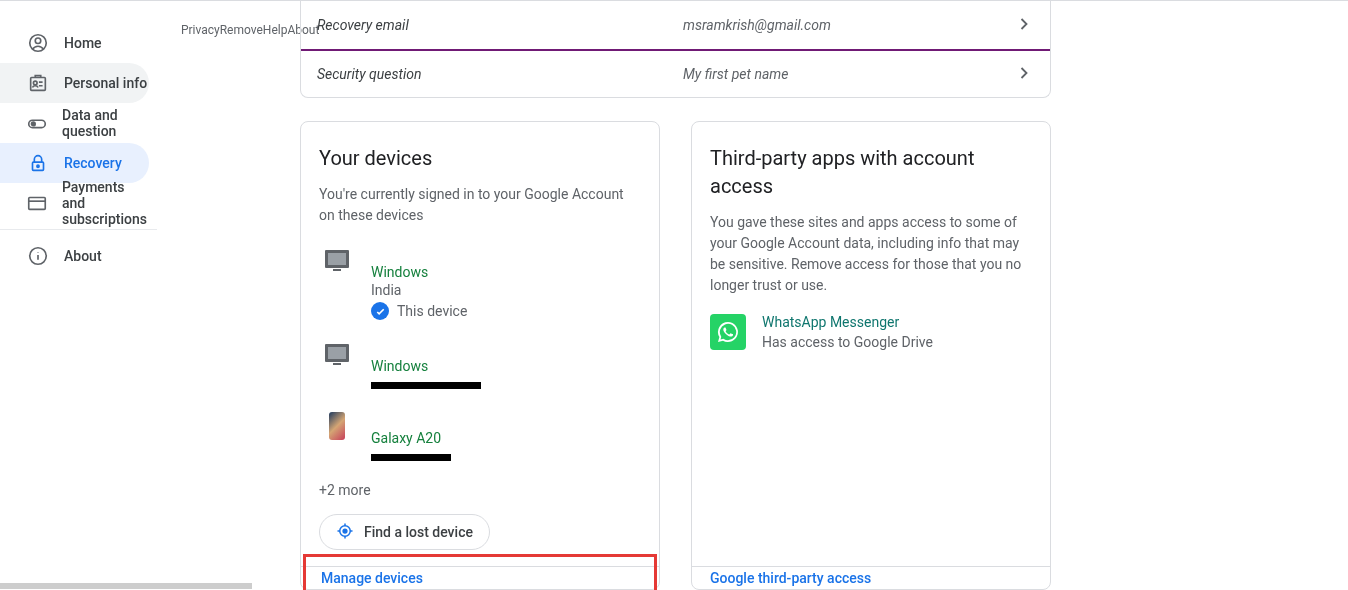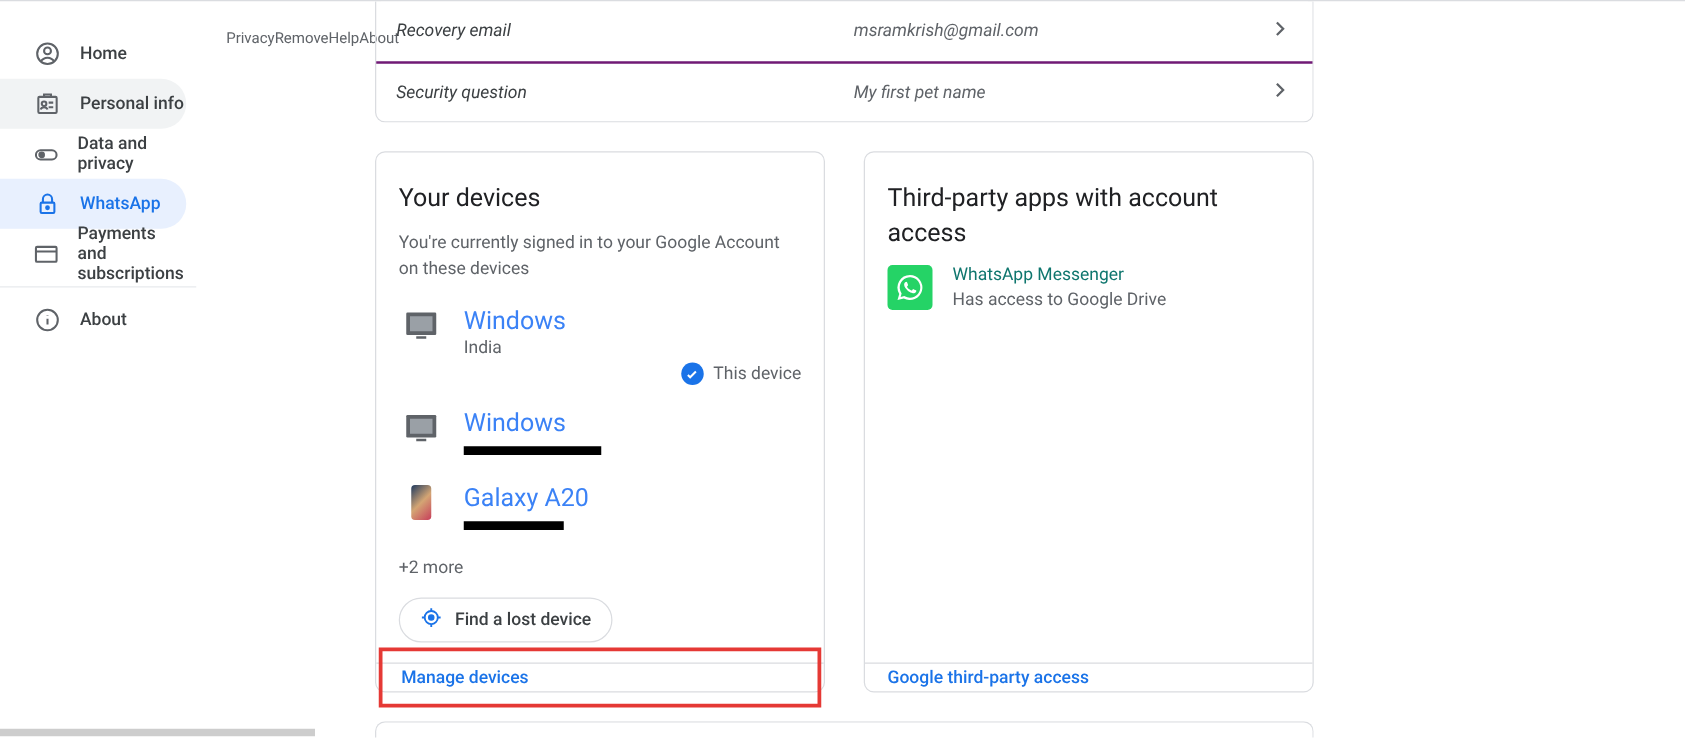--- a/index.html
+++ b/index.html
@@ -25,24 +25,24 @@
     .row-value { flex: 1; color: #5f6368; font-size: 14px; }
     .row-chevron { color: #5f6368; }
     .cards-row { display: flex; gap: 31px; margin-top: 23px; width: 751px; }
     .card { flex: 1; border: 1px solid #dadce0; border-radius: 8px; display: flex; flex-direction: column; }
     .card-body { padding: 22px 18px 16px; flex: 1; }
     .card-title { font-size: 20px; color: #202124; margin-bottom: 12px; line-height: 1.4; }
     .card-desc { color: #5f6368; font-size: 14px; line-height: 1.5; margin-bottom: 18px; }
     .device-item { display: flex; align-items: flex-start; margin-bottom: 18px; }
     .device-icon { width: 28px; height: 28px; margin: 2px 20px 0 4px; display: flex; align-items: center; justify-content: center; }
     .device-info { flex: 1; }
-    .device-name { color: #3b82f6; font-size: 20px; margin-bottom: 2px; }
+    .device-name { color: #15803d; font-size: 14px; margin-bottom: 2px; margin-top: 20px; }
     .device-sub { color: #5f6368; font-size: 14px; }
     .device-sub.redacted { text-decoration: line-through; background: #000; color: #000; display: inline-block; height: 7px; }
-    .this-device { display: flex; align-items: center; margin-top: 4px; gap: 8px; justify-content: flex-end; }
+    .this-device { display: flex; align-items: center; margin-top: 4px; gap: 8px; }
     .check-badge { width: 18px; height: 18px; background: #1a73e8; border-radius: 50%; display: flex; align-items: center; justify-content: center; }
     .this-device-label { color: #5f6368; font-size: 14px; }
     .more-count { color: #5f6368; font-size: 14px; margin: 8px 0 16px; }
     .chip { display: inline-flex; align-items: center; gap: 10px; height: 36px; padding: 0 16px; border: 1px solid #dadce0; border-radius: 18px; cursor: pointer; }
     .chip .label { color: #3c4043; font-size: 14px; font-weight: 500; }
     .card-action { border-top: 1px solid #dadce0; padding: 3px 18px; }
     .card-action a { color: #1a73e8; font-weight: 500; text-decoration: none; font-size: 14px; cursor: pointer; }
     .highlight-red { border: 3px solid #e53935; padding: 13px 15px; margin: -16px; }
     .app-item { display: flex; align-items: flex-start; gap: 16px; }
     .app-icon { width: 36px; height: 36px; background: #25d366; border-radius: 4px; display: flex; align-items: center; justify-content: center; }
@@ -82,31 +82,31 @@
         </span>
         <span class="label">Personal info</span>
       </div>
       <div class="nav-item">
         <span class="icon">
           <svg viewBox="0 0 24 24" fill="none" stroke="currentColor" stroke-width="1.8">
               <rect x="3" y="9" width="18" height="8" rx="4"></rect>
               <circle cx="8" cy="13" r="2" fill="currentColor"></circle>
             </svg>
         </span>
-        <span class="label">Data and privacy</span>
+        <span class="label">Data and question</span>
       </div>
       <div class="nav-item selected">
         <span class="icon">
           <svg viewBox="0 0 24 24" fill="none" stroke="currentColor" stroke-width="1.8">
               <rect x="6" y="11" width="12" height="9" rx="1"></rect>
               <path d="M8 11V8a4 4 0 0 1 8 0v3"></path>
               <circle cx="12" cy="15.5" r="1.2" fill="currentColor"></circle>
             </svg>
         </span>
-        <span class="label">WhatsApp</span>
+        <span class="label">Recovery</span>
       </div>
       <div class="nav-item">
         <span class="icon">
           <svg viewBox="0 0 24 24" fill="none" stroke="currentColor" stroke-width="1.8">
               <rect x="3" y="6" width="18" height="13" rx="1"></rect>
               <path d="M3 10h18"></path>
             </svg>
         </span>
         <span class="label">Payments and subscriptions</span>
       </div>
@@ -220,20 +220,21 @@
         <div class="card-action">
           <div class="highlight-red">
             <a>Manage devices</a>
           </div>
         </div>
       </div>
 
       <div class="card">
         <div class="card-body">
           <div class="card-title">Third-party apps with account access</div>
+          <div class="card-desc">You gave these sites and apps access to some of your Google Account data, including info that may be sensitive. Remove access for those that you no longer trust or use.</div>
           <div class="app-item">
             <div class="app-icon">
               <svg width="24" height="24" viewBox="0 0 24 24" fill="#fff">
                   <path d="M12 2a10 10 0 0 0-8.6 15.1L2 22l5-1.3A10 10 0 1 0 12 2zm0 18.2a8.2 8.2 0 0 1-4.2-1.2l-.3-.2-3 .8.8-2.9-.2-.3A8.2 8.2 0 1 1 12 20.2zm4.5-6.1c-.2-.1-1.5-.7-1.7-.8s-.4-.1-.5.1-.6.8-.7.9-.3.2-.5.1a6.7 6.7 0 0 1-2-1.2 7.4 7.4 0 0 1-1.4-1.7c-.1-.2 0-.4.1-.5l.4-.5.2-.4c.1-.1 0-.3 0-.4s-.5-1.3-.7-1.8-.4-.4-.5-.4h-.5a.9.9 0 0 0-.6.3 2.7 2.7 0 0 0-.8 2 4.7 4.7 0 0 0 1 2.5 10.7 10.7 0 0 0 4.1 3.6c.6.2 1 .4 1.4.5a3.3 3.3 0 0 0 1.5.1 2.5 2.5 0 0 0 1.6-1.1 2 2 0 0 0 .1-1.1c0-.2-.2-.2-.4-.3z"></path>
                 </svg>
             </div>
             <div>
               <div class="app-name">WhatsApp Messenger</div>
               <div class="app-sub">Has access to Google Drive</div>
             </div>

